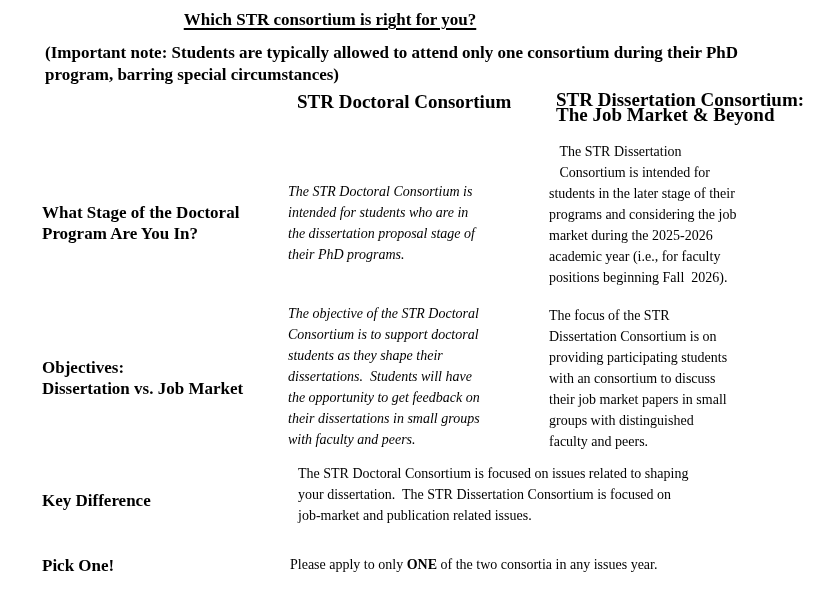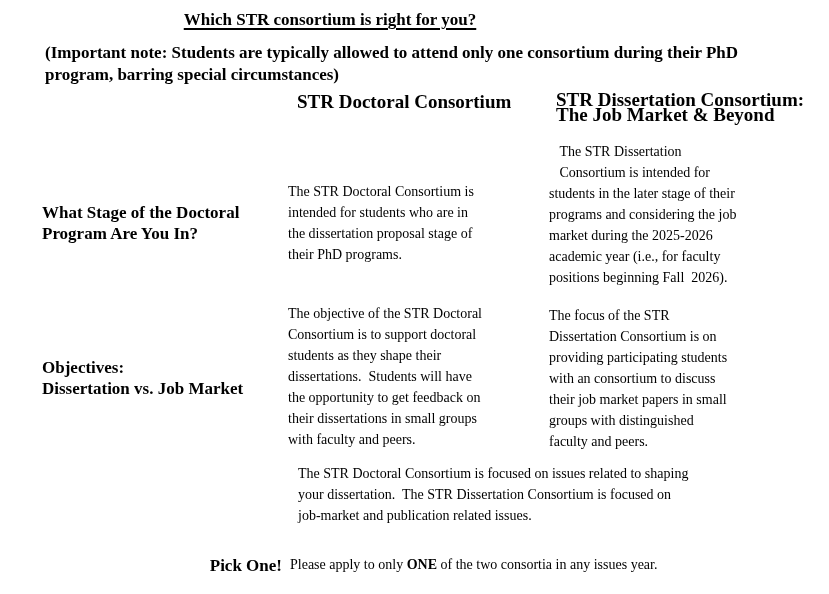--- a/index.html
+++ b/index.html
@@ -63,20 +63,21 @@
     font-size: 17px;
     line-height: 21px;
   }
   .cell {
     font-size: 14px;
     line-height: 21px;
   }
   .cell-mid {
     left: 288px;
     width: 268px;
+    font-style: italic;
   }
   .cell-right {
     left: 549px;
     width: 278px;
   }
   .cell-span {
     left: 290px;
     width: 522px;
   }
   .bold-word {
@@ -126,22 +127,23 @@
 with faculty and peers.</div>
 
   <div class="abs cell cell-right" style="top:305px;">The focus of the STR
 Dissertation Consortium is on
 providing participating students
 with an consortium to discuss
 their job market papers in small
 groups with distinguished
 faculty and peers.</div>
 
+  <div class="abs row-label" style="top:490px;">Key Difference</div>
 
   <div class="abs cell cell-span" style="top:463px;margin-left:8px;">The STR Doctoral Consortium is focused on issues related to shaping
 your dissertation.  The STR Dissertation Consortium is focused on
 job-market and publication related issues.</div>
 
-  <div class="abs row-label" style="top:555px;text-align:right;">Pick One!</div>
+  <div class="abs row-label" style="top:555px;">Pick One!</div>
 
   <div class="abs cell cell-span" style="top:554px;"><span>Please apply to only </span><span class="bold-word">ONE</span><span> of the two consortia in any issues year.</span></div>
 
 </div>
 
 </body></html>

